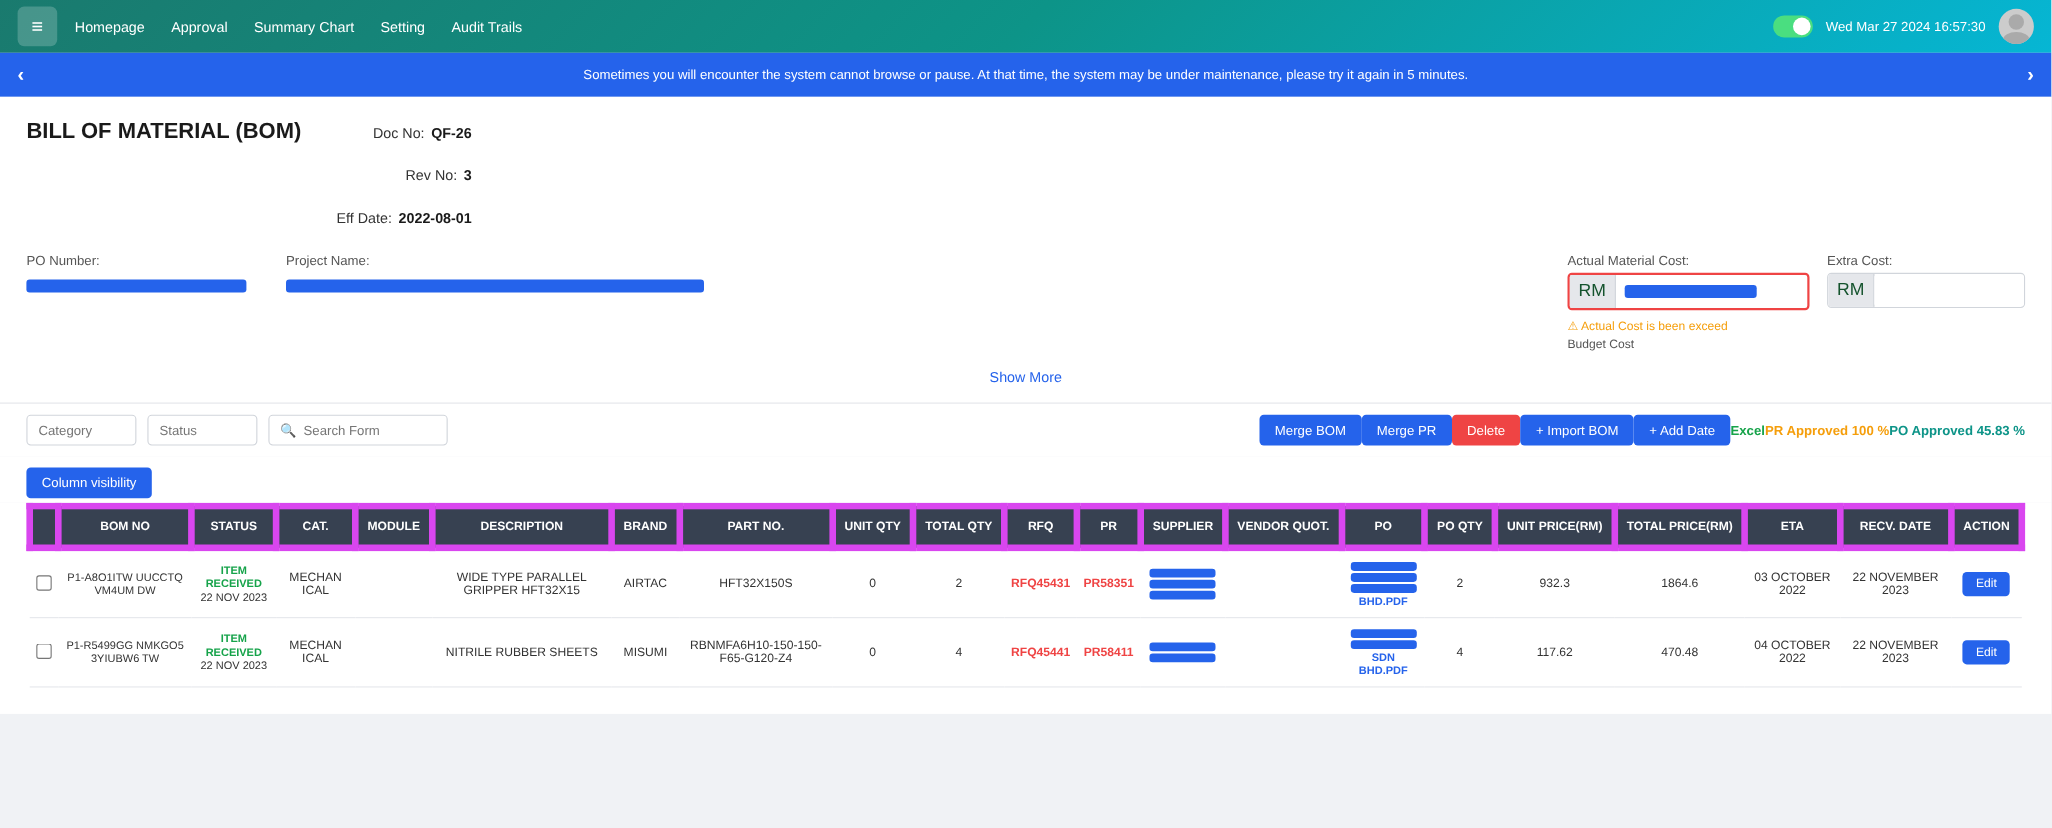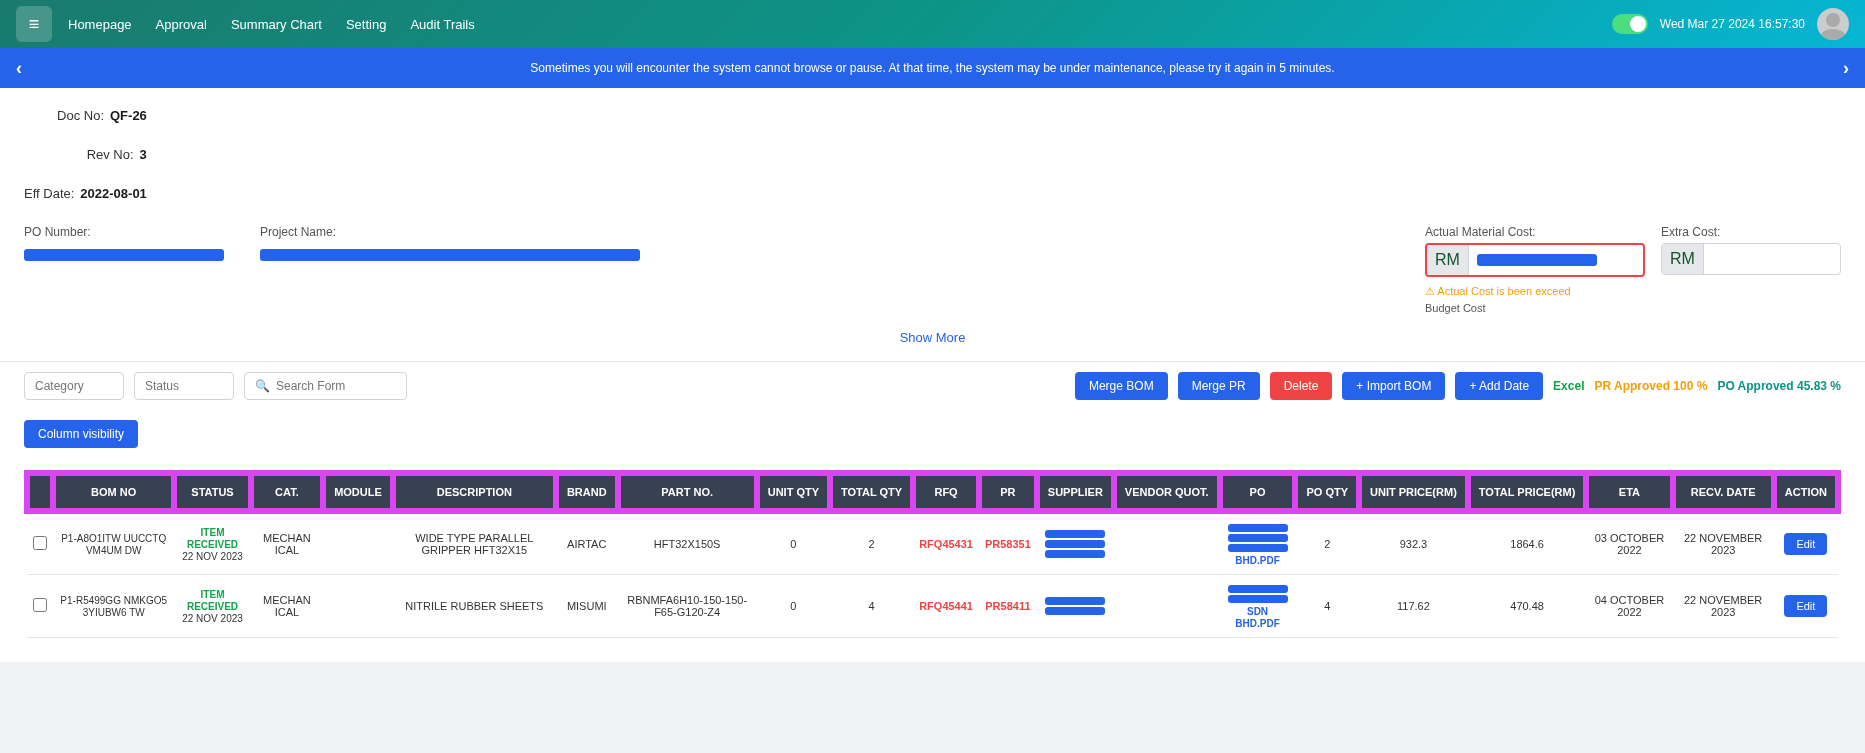--- a/index.html
+++ b/index.html
@@ -217,21 +217,20 @@
       gap: 10px;
     }
     .toolbar-left {
       display: flex;
       gap: 10px;
       flex: 1;
     }
     .toolbar-right {
       display: flex;
       align-items: center;
-      gap: 10px;
     }
 
     .filter-input {
       border: 1px solid #d1d5db;
       border-radius: 4px;
       padding: 6px 10px;
       font-size: 12px;
       outline: none;
       width: 100px;
     }
@@ -282,21 +281,21 @@
     }
     .po-approved {
       color: #0d9488;
       font-weight: bold;
       font-size: 12px;
     }
 
     
     .col-visibility-wrap {
       background: white;
-      padding: 10px 24px 22px;
+      padding: 10px 24px 4px;
     }
     .btn-col-vis {
       background: #2563eb;
       color: white;
       border: none;
       border-radius: 4px;
       padding: 7px 14px;
       cursor: pointer;
       font-size: 12px;
     }
@@ -389,20 +388,21 @@
 
 <div class="announcement-bar">
   <span class="chevron">‹</span>
   <span>Sometimes you will encounter the system cannot browse or pause. At that time, the system may be under maintenance, please try it again in 5 minutes.</span>
   <span class="chevron">›</span>
 </div>
 
 <div class="main-content">
 
   <div style="display:flex; align-items:baseline; gap:32px; margin-bottom:8px;">
+    <h1 class="bom-title">BILL OF MATERIAL (BOM)</h1>
     <div class="bom-meta">
       <div class="bom-meta-item">
         <span>Doc No:</span>
         <span class="bom-meta-value">QF-26</span>
       </div>
       <div class="bom-meta-item">
         <span>Rev No:</span>
         <span class="bom-meta-value">3</span>
       </div>
       <div class="bom-meta-item">

